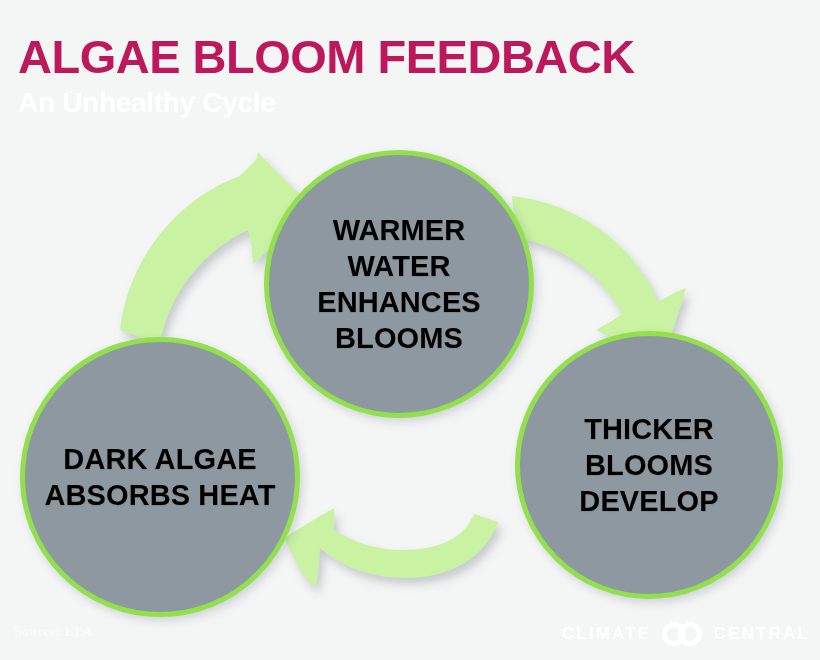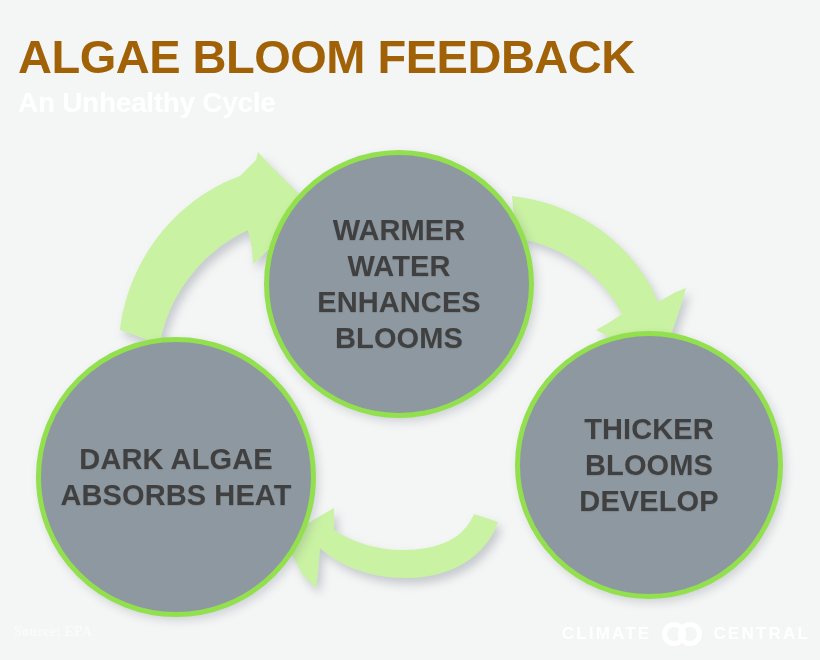--- a/index.html
+++ b/index.html
@@ -27,21 +27,21 @@
     left: 18px;
     top: 30px;
     width: 780px;
   }
   .title {
     font-family: "Liberation Sans", sans-serif;
     font-size: 47px;
     line-height: 54px;
     font-weight: bold;
     letter-spacing: -0.5px;
-    color: #a16207;
+    color: #be185d;
     margin: 0;
     white-space: nowrap;
   }
   .subtitle {
     font-family: "Liberation Sans", sans-serif;
     font-size: 28px;
     line-height: 34px;
     font-weight: bold;
     letter-spacing: -0.3px;
     color: #ffffff;
@@ -74,38 +74,38 @@
     background: #8e98a0;
     border: 5px solid #92e04e;
     box-sizing: border-box;
     display: flex;
     align-items: center;
     justify-content: center;
     text-align: center;
     box-shadow: 3px 4px 9px rgba(120,130,140,0.28);
   }
   .node-label {
-    color: #404040;
+    color: #000000;
     font-family: "Liberation Sans", sans-serif;
     font-weight: bold;
     font-size: 29px;
     line-height: 36px;
     letter-spacing: 0.1px;
     padding: 0 10px;
     text-shadow: 0 1px 1px rgba(60,70,80,0.18);
   }
 
   #node-top {
     left: 264px;
     top: 150px;
     width: 270px;
     height: 268px;
   }
   #node-left {
-    left: 36px;
+    left: 20px;
     top: 337px;
     width: 280px;
     height: 280px;
   }
   #node-right {
     left: 515px;
     top: 331px;
     width: 268px;
     height: 268px;
   }

